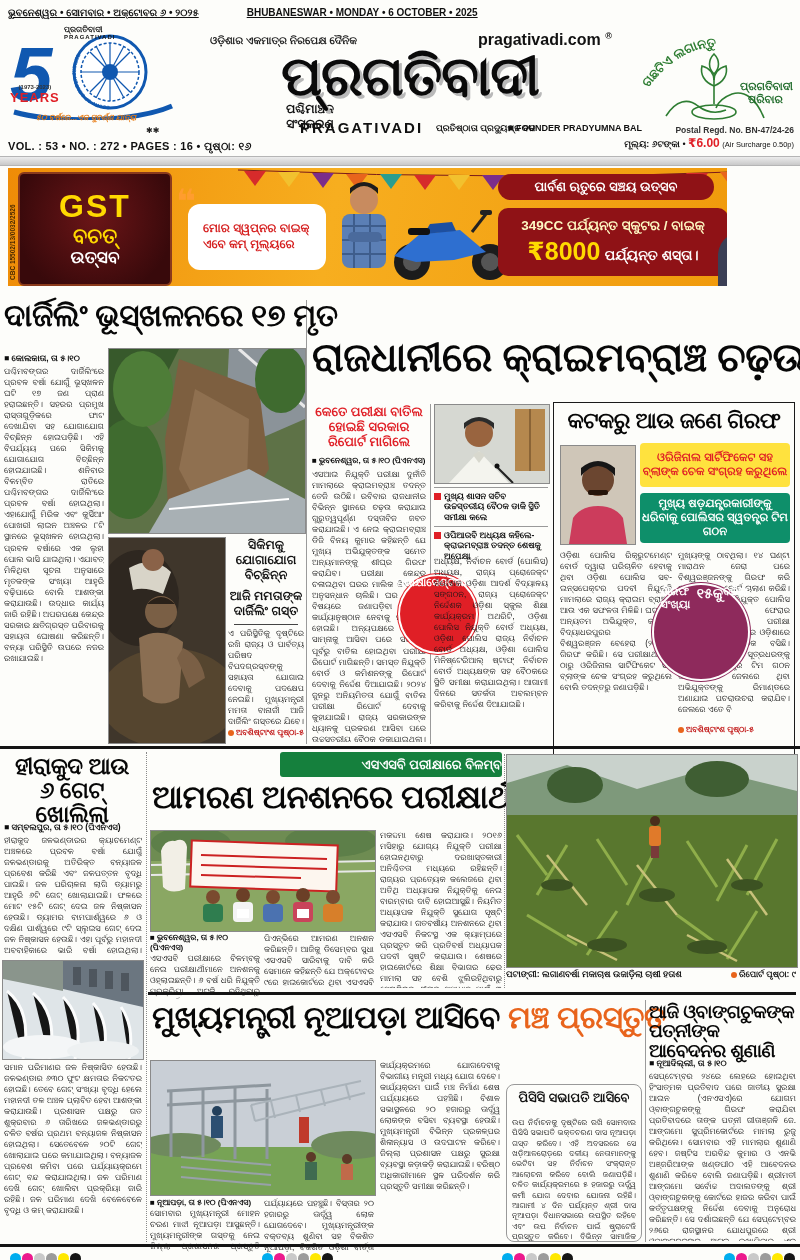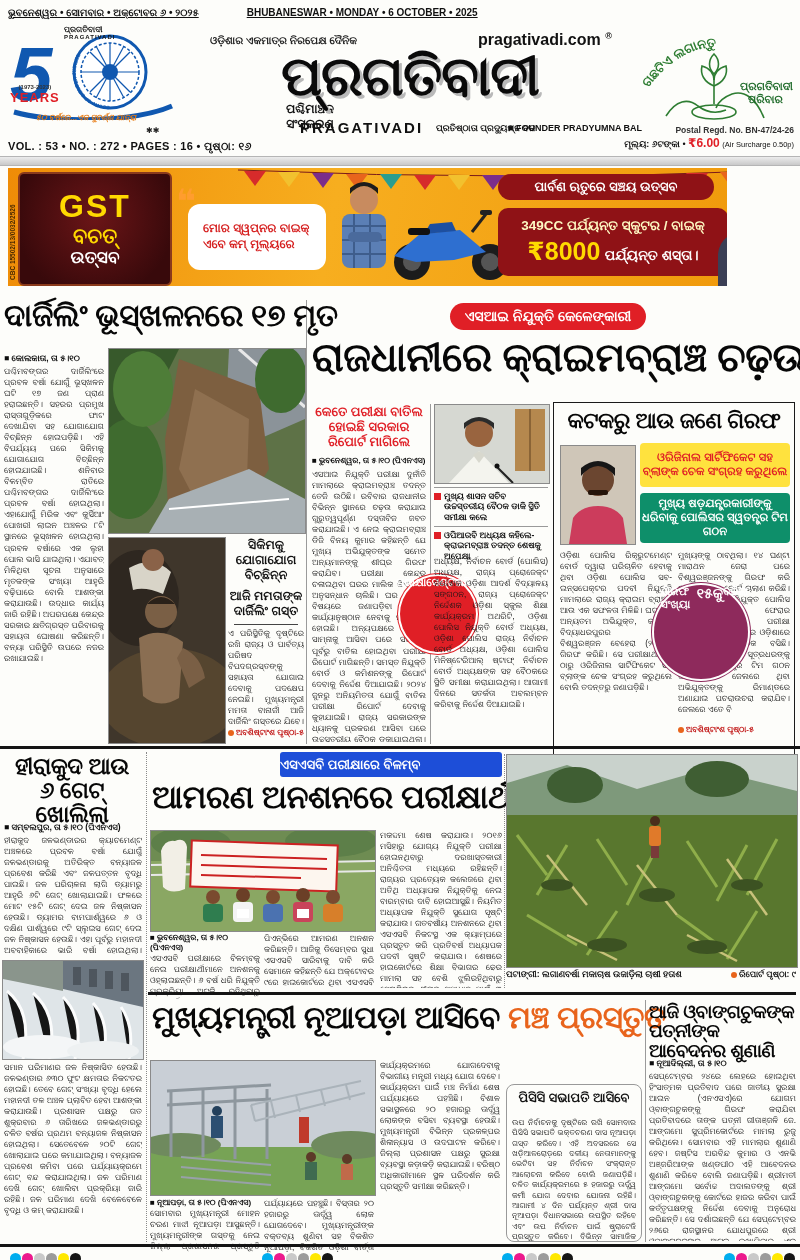--- a/index.html
+++ b/index.html
@@ -5,21 +5,21 @@
   html,body{margin:0;padding:0;background:#e9e9e6;}
   .page{position:relative;width:800px;height:1260px;background:#fdfdfa;overflow:hidden;
         font-family:"Liberation Sans","DejaVu Sans",sans-serif;color:#111;margin:0 auto;}
   .abs{position:absolute;}
   .j{font-size:8.3px;line-height:1.33;text-align:justify;color:#161616;overflow:hidden;}
   .byline{font-size:8.5px;font-weight:bold;color:#0d0d0d;}
   .hl{font-weight:900;color:#070707;line-height:1.05;letter-spacing:-0.5px;}
   .ph{border:1px solid #8a8a8a;overflow:hidden;background:#cfcfcf;}
   .ph svg{display:block;}
   .kicker{background:#e01f26;color:#fff;font-weight:bold;text-align:center;border-radius:14px;}
-  .kicker-dark{background:#1d4ed8;color:#fff;font-weight:bold;text-align:left;border-radius:3px;}
+  .kicker-dark{background:#15803d;color:#fff;font-weight:bold;text-align:right;border-radius:3px;}
   .redsub{color:#e01f26;font-weight:800;text-align:center;line-height:1.15;}
   .circle-badge{border-radius:50%;color:#fff;font-weight:bold;text-align:center;
                 display:flex;flex-direction:row;justify-content:center;line-height:1.15;}
   .vrule{border-left:1px solid #9a9a9a;width:0;}
   .vdot{border-left:1px dotted #8a8a8a;width:0;}
   .hthick{background:#141414;}
   .more-line{font-size:8px;font-weight:bold;color:#c21a1a;display:flex;align-items:center;gap:2px;}
   .odot{display:inline-block;width:6px;height:6px;border-radius:50%;background:#e8641c;flex:0 0 auto;}
   .sq{display:inline-block;width:7px;height:7px;background:#e01f26;margin-right:3px;flex:0 0 auto;margin-top:2px;}
   .capline{font-size:8.6px;font-weight:bold;line-height:1.2;color:#101010;display:flex;}
@@ -232,21 +232,20 @@
     <div style="font-size:12.5px;font-weight:900;text-align:center;line-height:1.2;">ସିକିମକୁ ଯୋଗାଯୋଗ ବିଚ୍ଛିନ୍ନ</div>
     <div style="font-size:12.5px;font-weight:900;text-align:center;line-height:1.2;margin-top:6px;">ଆଜି ମମତାଙ୍କ ଦାର୍ଜିଲିଂ ଗସ୍ତ</div>
     <div style="height:1px;background:#444;margin:5px 6px;"></div>
   </div>
   <div class="abs j" style="left:228px;top:628px;width:76px;height:98px;">ଏ ପରିସ୍ଥିତିକୁ ଦୃଷ୍ଟିରେ ରଖି ରାଜ୍ୟ ଓ ପାର୍ବତ୍ୟ ପରିଷଦ ବିପଦଗ୍ରସ୍ତଙ୍କୁ ସହାୟତା ଯୋଗାଇ ଦେବାକୁ ପଦକ୍ଷେପ ନେଇଛି। ମୁଖ୍ୟମନ୍ତ୍ରୀ ମମତା ବାନାର୍ଜୀ ଆଜି ଦାର୍ଜିଲିଂ ଗସ୍ତରେ ଯିବେ। କ୍ଷତିଗ୍ରସ୍ତ ଅଞ୍ଚଳ ପରିଦର୍ଶନ କରି ପୀଡ଼ିତ ପରିବାରଙ୍କୁ ଭେଟିବେ। ଏନ୍‌ଡିଆରଏଫ୍ ଟିମ୍ ଉଦ୍ଧାର କାର୍ଯ୍ୟରେ ଲାଗିଛି। ଏବେ ଆୟରେ</div>
   <div class="abs more-line" style="left:228px;top:728px;width:76px;">
     <span class="odot"></span>
     <span>ଅବଶିଷ୍ଟାଂଶ ପୃଷ୍ଠା-୫</span>
   </div>
 
-  <div class="abs kicker" style="left:450px;top:303px;width:196px;height:27px;font-size:14px;line-height:27px;">ଏସଆଇ ନିଯୁକ୍ତି କେଳେଙ୍କାରୀ</div>
   <div class="abs hl" style="left:312px;top:336px;width:486px;font-size:40px;white-space:nowrap;">ରାଜଧାନୀରେ କ୍ରାଇମବ୍ରାଞ୍ଚ ଚଢ଼ଉ</div>
 
   <div class="abs redsub" style="left:312px;top:405px;width:114px;font-size:13px;">କେତେ ପରୀକ୍ଷା ବାତିଲ ହୋଇଛି ସରକାର ରିପୋର୍ଟ ମାଗିଲେ</div>
   <div class="abs byline" style="left:312px;top:456px;width:114px;font-size:8px;">■ ଭୁବନେଶ୍ୱର, ତା ୫।୧୦ (ପିଏନଏସ)</div>
   <div class="abs j" style="left:312px;top:469px;width:114px;height:273px;">ଏସଆଇ ନିଯୁକ୍ତି ପରୀକ୍ଷା ଦୁର୍ନୀତି ମାମଲାରେ କ୍ରାଇମବ୍ରାଞ୍ଚ ତଦନ୍ତ ତେଜି ଉଠିଛି। ରବିବାର ରାଜଧାନୀର ବିଭିନ୍ନ ସ୍ଥାନରେ ଚଢ଼ଉ କରାଯାଇ ଗୁରୁତ୍ୱପୂର୍ଣ୍ଣ ଦସ୍ତାବିଜ ଜବତ କରାଯାଇଛି। ଏ ନେଇ କ୍ରାଇମବ୍ରାଞ୍ଚ ଡିଜି ବିନୟ କୁମାର କହିଛନ୍ତି ଯେ ମୁଖ୍ୟ ଅଭିଯୁକ୍ତଙ୍କ ସମେତ ଅନ୍ୟମାନଙ୍କୁ ଶୀଘ୍ର ଗିରଫ କରାଯିବ। ପରୀକ୍ଷା କେନ୍ଦ୍ର ଚଳାଇଥିବା ଘରର ମାଲିକ କିଏ ତାହା ଅନୁସନ୍ଧାନ ଚାଲିଛି। ଘର ମାଲିକ ବିଷୟରେ ଜଣାପଡ଼ିବା ପରେ କାର୍ଯ୍ୟାନୁଷ୍ଠାନ ନେବାକୁ ନିଷ୍ପତ୍ତି ହୋଇଛି। ଅନ୍ୟପକ୍ଷରେ ଦୁର୍ନୀତି ସାମ୍ନାକୁ ଆସିବା ପରେ ସରକାର ପୂର୍ବରୁ ବାତିଲ ହୋଇଥିବା ପରୀକ୍ଷା ରିପୋର୍ଟ ମାଗିଛନ୍ତି। ସମସ୍ତ ନିଯୁକ୍ତି ବୋର୍ଡ ଓ କମିଶନଙ୍କୁ ରିପୋର୍ଟ ଦେବାକୁ ନିର୍ଦ୍ଦେଶ ଦିଆଯାଇଛି। ୨୦୨୪ ଜୁନରୁ ଅନିୟମିତତା ଯୋଗୁଁ ବାତିଲ ପରୀକ୍ଷା ରିପୋର୍ଟ ଦେବାକୁ କୁହାଯାଇଛି। ରାଜ୍ୟ ସରକାରଙ୍କ ଧ୍ୟାନକୁ ପ୍ରକରଣ ଆସିବା ପରେ ଉଚ୍ଚସ୍ତରୀୟ ବୈଠକ ଡକାଯାଇଥିଲା। ଏଥିରେ ସ୍ଥିତି ସମୀକ୍ଷା କରାଯାଇ ଆଗାମୀ ପଦକ୍ଷେପ ନିଆଯାଇଛି।</div>
   <div class="abs circle-badge" style="left:400px;top:576px;width:76px;height:76px;background:#e01f26;font-size:11px;box-shadow:0 0 0 2px #fff,0 0 0 3px #e01f26;">
     <span>ପରୀକ୍ଷା</span>
     <span>ସେଣ୍ଟର</span>
     <span>ସିଲ୍</span>
   </div>

